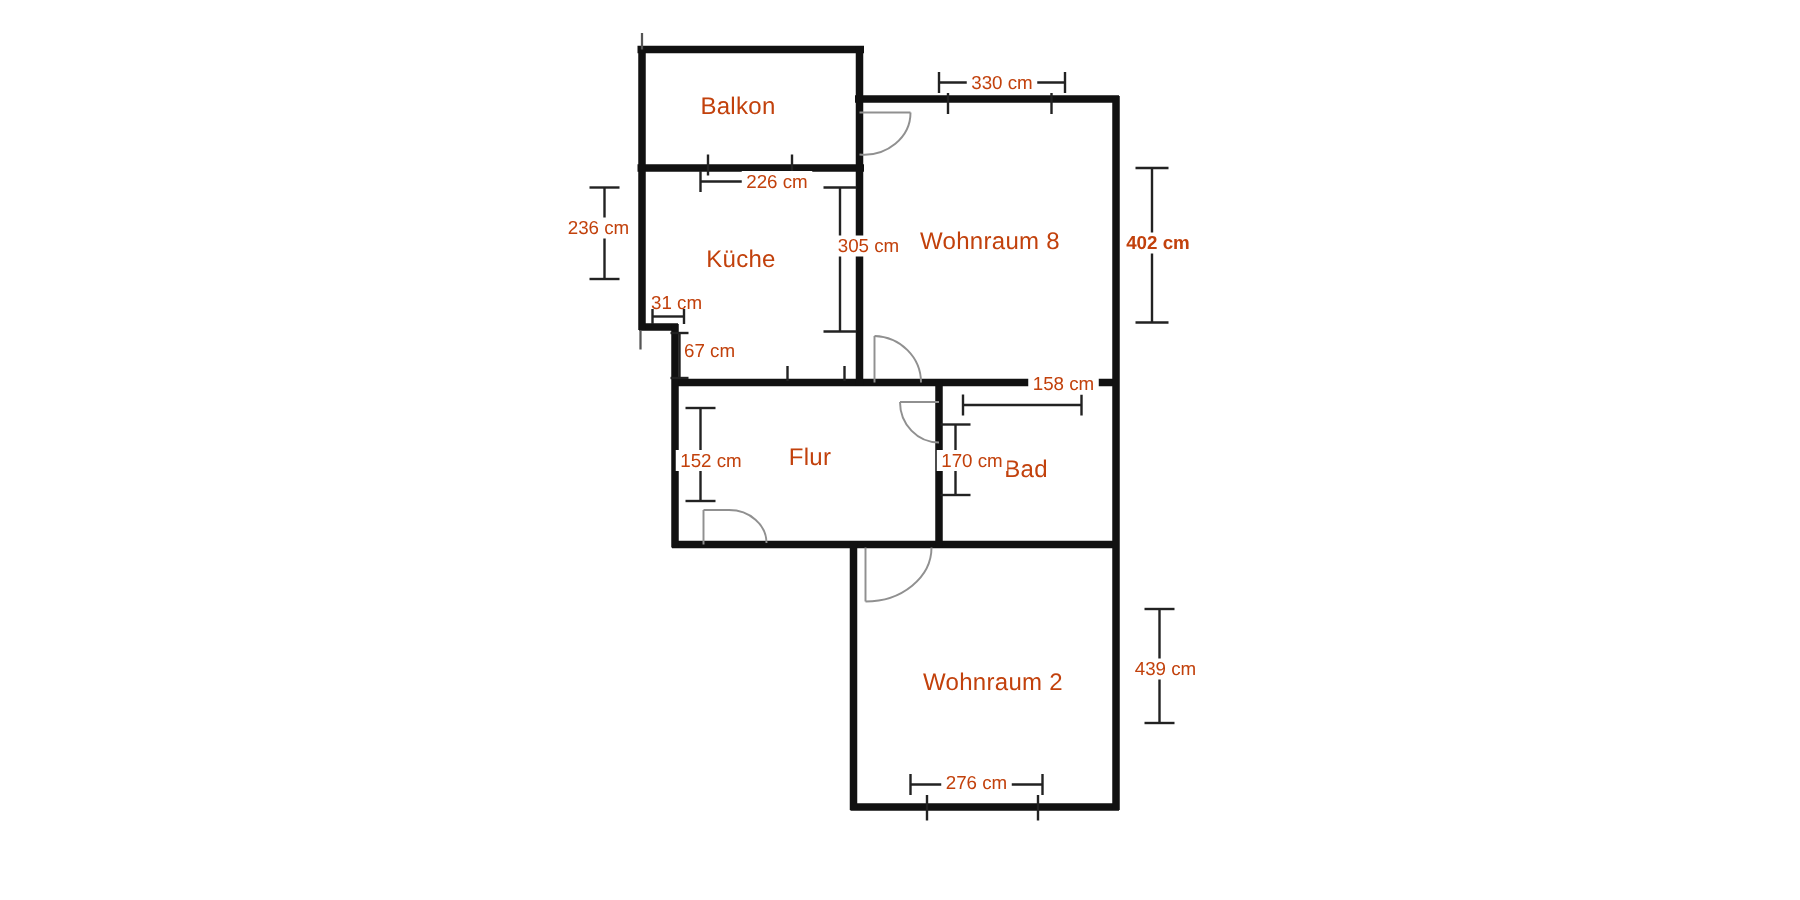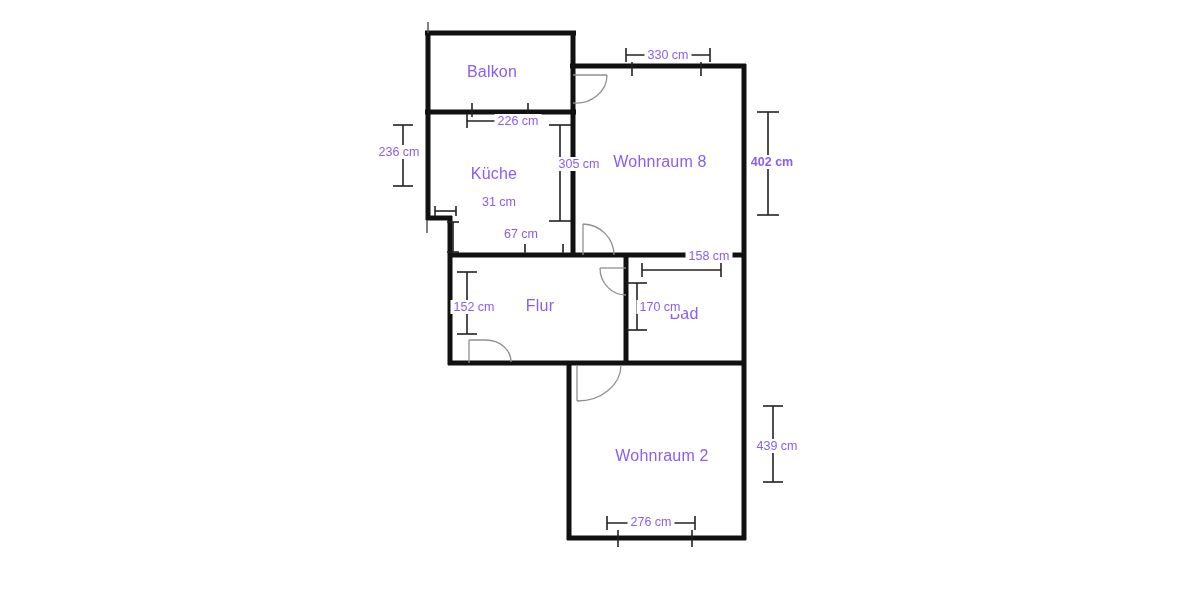--- a/index.html
+++ b/index.html
@@ -17,36 +17,35 @@
   }
   .plan-svg {
     position: absolute;
     left: 0;
     top: 0;
   }
   .label {
     position: absolute;
     transform: translate(-50%, -50%);
     white-space: nowrap;
-    color: #8b5cf6;
+    color: #c2410c;
     user-select: none;
   }
   .room-label {
     font-size: 16px;
     letter-spacing: 0.2px;
   }
   .dim-label {
     font-size: 12.5px;
     background: #ffffff;
     padding: 0 3px;
   }
   .dim-label--nobg {
     background: transparent;
     padding: 0;
-    margin-left: 48px;
   }
 </style>
 </head>
 <body>
 
 <div class="canvas">
 
   <svg class="plan-svg" width="1200" height="600" viewBox="0 0 1200 600">
 
     <g stroke="#111111" stroke-width="5" fill="none">
@@ -191,17 +190,17 @@
 
   <span class="label dim-label" style="left:668px; top:55px;">330 cm</span>
   <span class="label dim-label" style="left:518px; top:121px;">226 cm</span>
   <span class="label dim-label" style="left:399px; top:152px;">236 cm</span>
   <span class="label dim-label" style="left:550px; top:164px;margin-left:29px;">305 cm</span>
   <span class="label dim-label" style="left:772px; top:162px;font-weight:bold;">402 cm</span>
   <span class="label dim-label dim-label--nobg" style="left:451px; top:202px;">31 cm</span>
   <span class="label dim-label dim-label--nobg" style="left:473px; top:234px;">67 cm</span>
   <span class="label dim-label" style="left:474px; top:307px;">152 cm</span>
   <span class="label dim-label" style="left:685px; top:256px;margin-left:24px;">158 cm</span>
-  <span class="label dim-label" style="left:648px; top:307px;margin-left:12px;">170 cm</span>
+  <span class="label dim-label" style="left:648px; top:307px;">170 cm</span>
   <span class="label dim-label" style="left:777px; top:446px;text-align:center;">439 cm</span>
   <span class="label dim-label" style="left:651px; top:522px;">276 cm</span>
 
 </div>
 
 </body></html>

